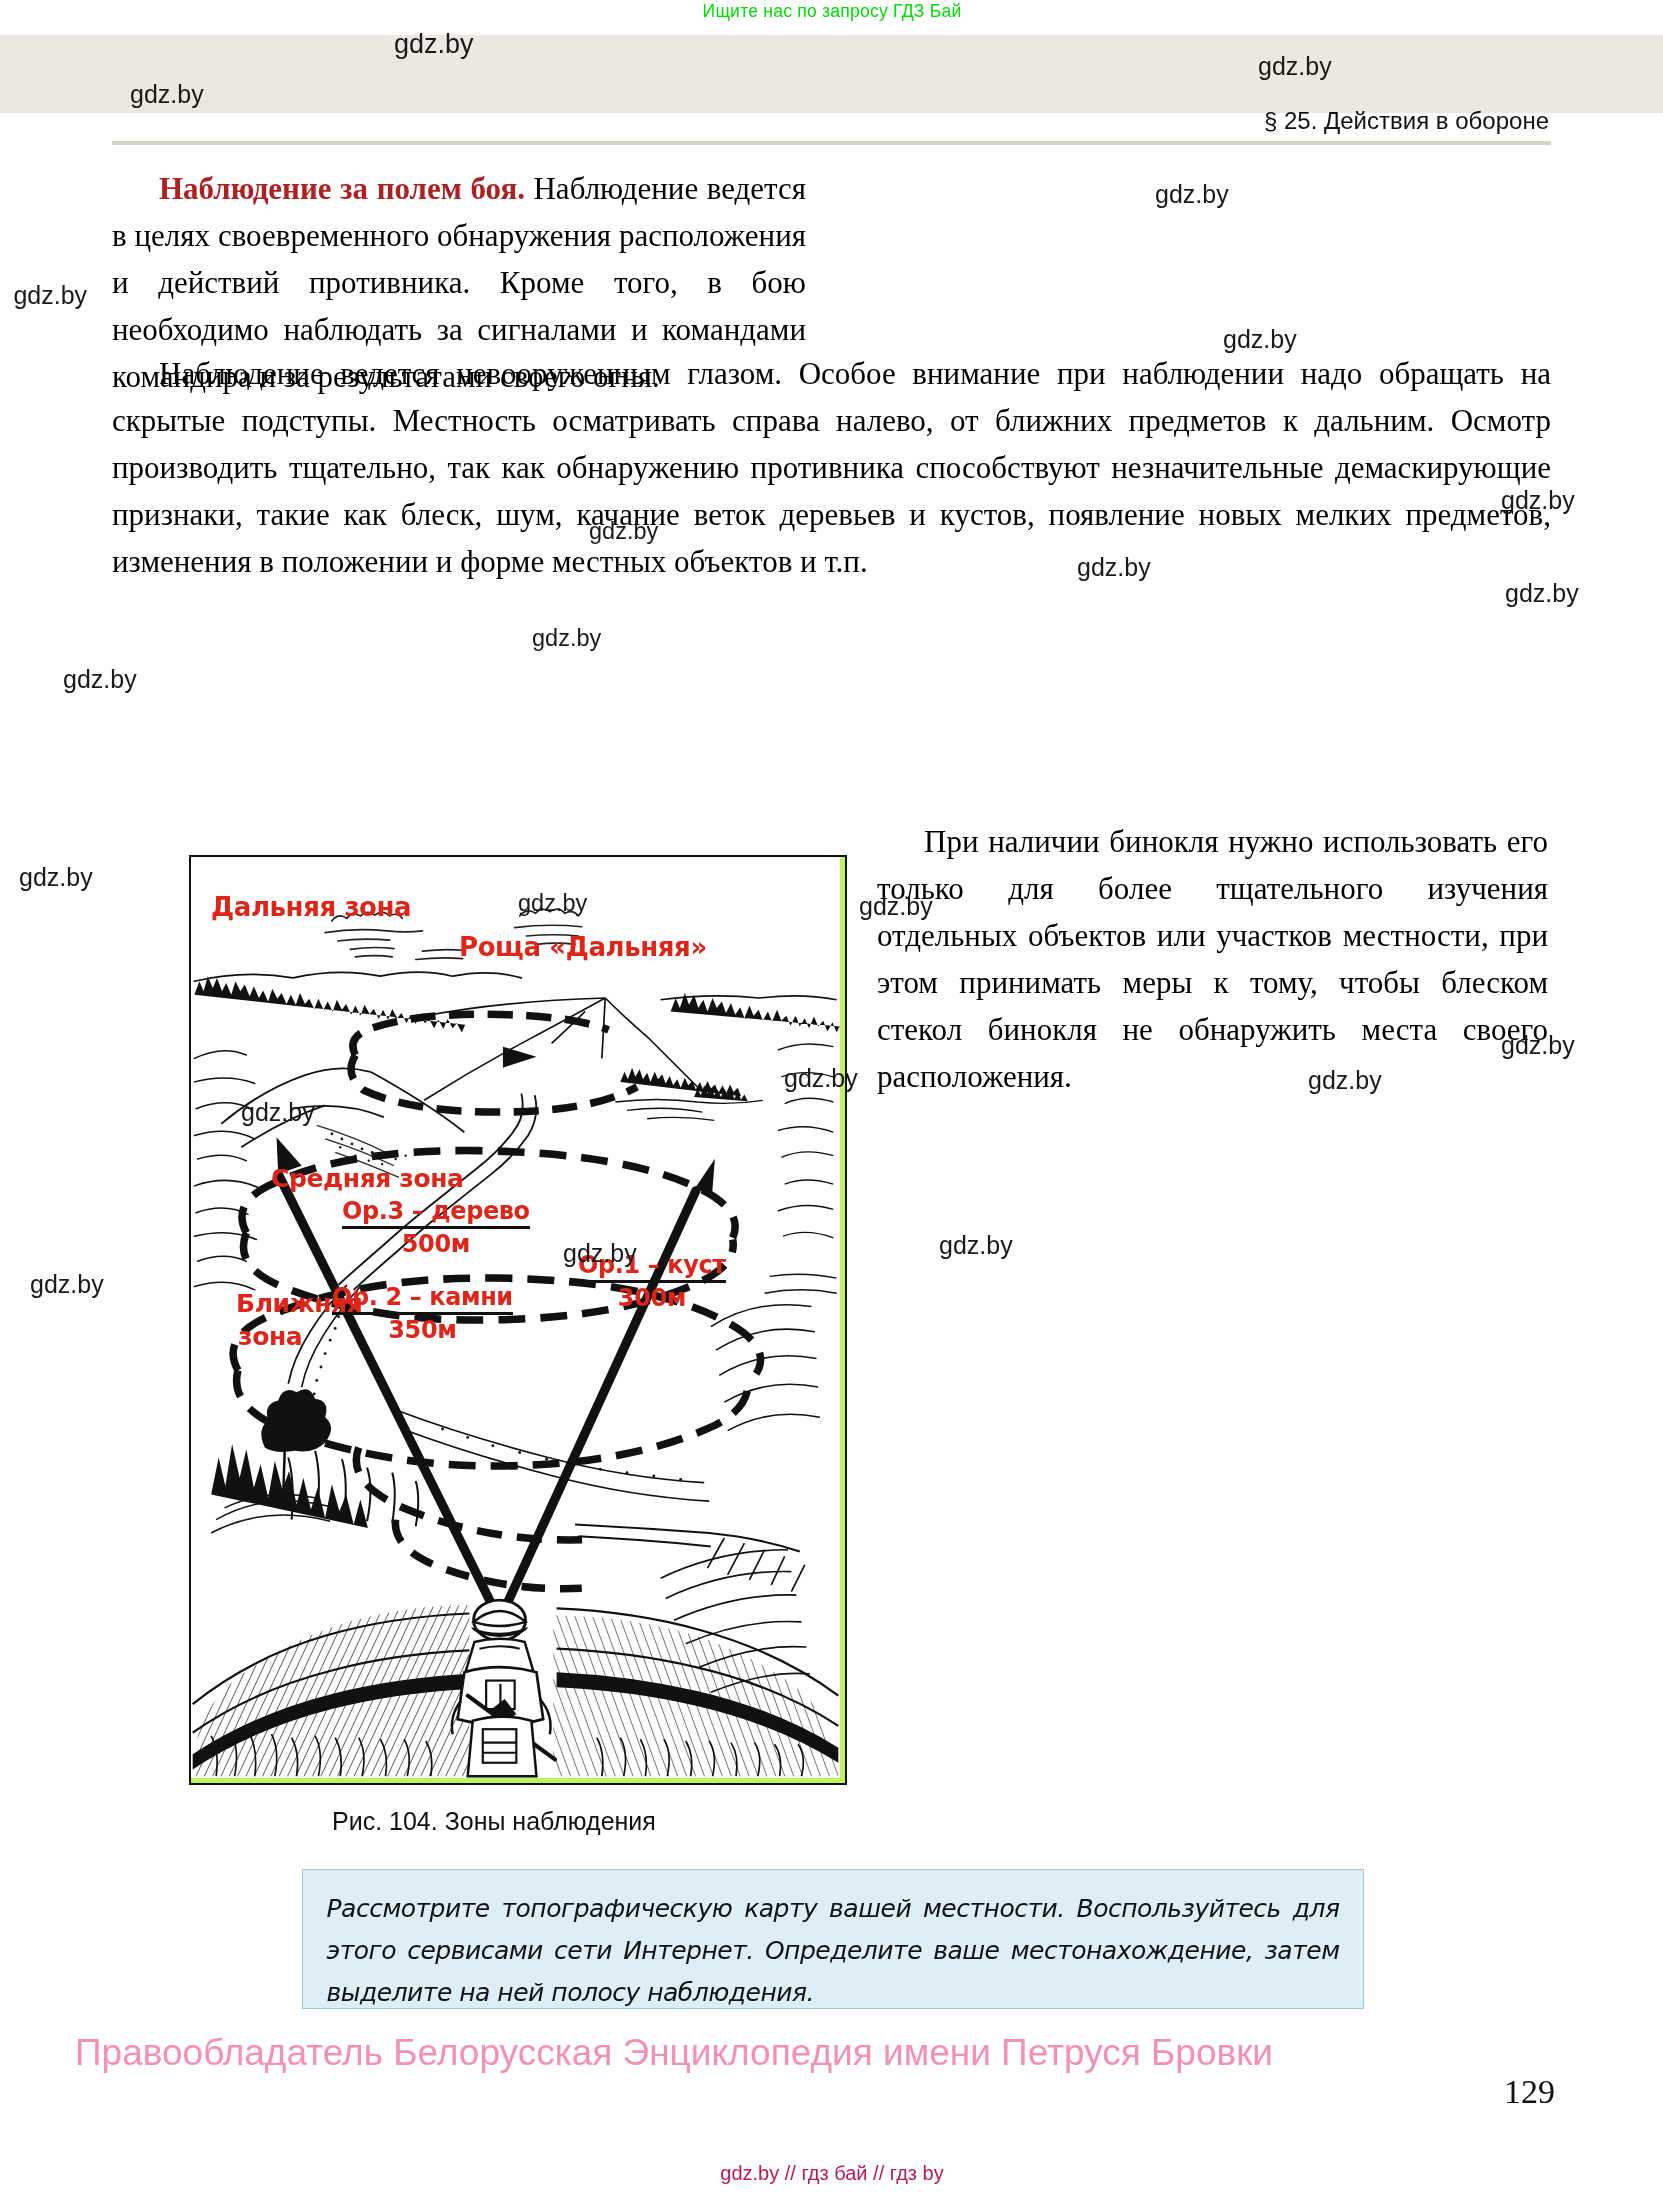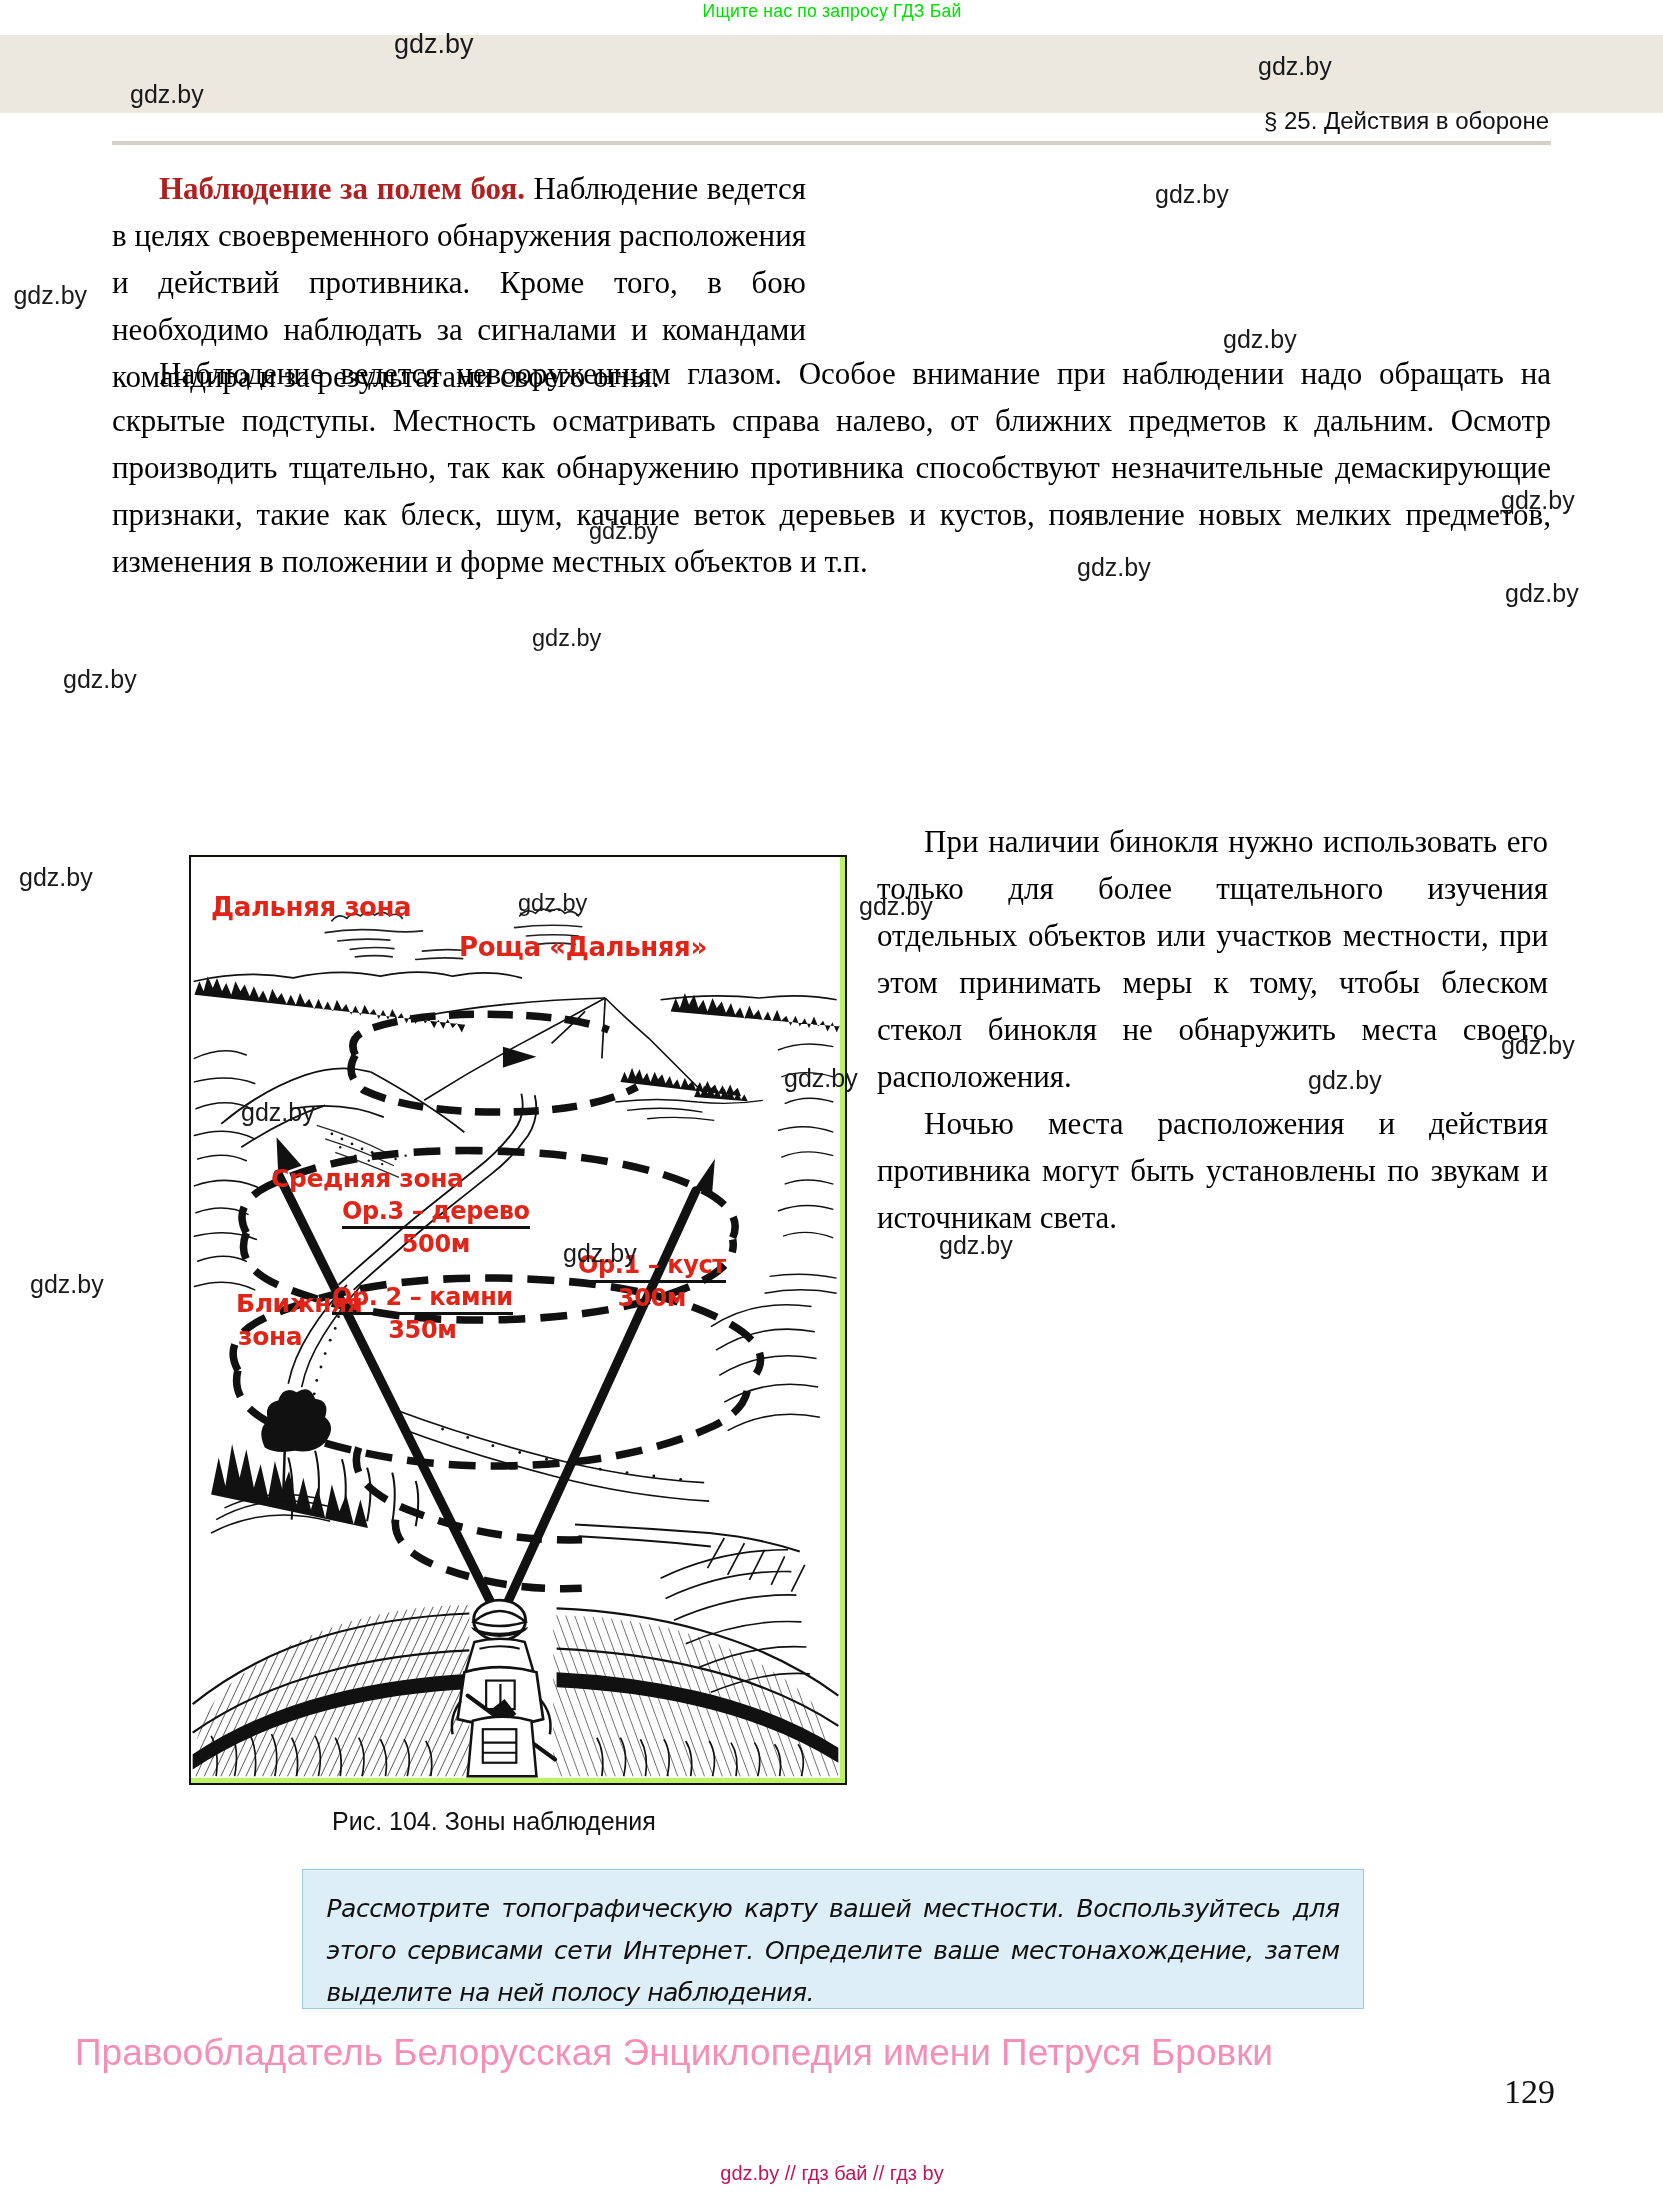--- a/index.html
+++ b/index.html
@@ -197,21 +197,20 @@
   <div class="rule"></div>
 
   <div class="body-text indent" id="col-a">
     <b class="lead">Наблюдение за полем боя.</b><span> Наблюдение ведется в целях своевременного обнаружения расположения и действий противника. Кроме того, в бою необходимо наблюдать за сигналами и командами командира и за результатами своего огня.</span>
   </div>
 
   <div class="body-text indent" id="col-full">Наблюдение ведется невооруженным глазом. Особое внимание при наблюдении надо обращать на скрытые подступы. Местность осматривать справа налево, от ближних предметов к дальним. Осмотр производить тщательно, так как обнаружению противника способствуют незначительные демаскирующие признаки, такие как блеск, шум, качание веток деревьев и кустов, появление новых мелких предметов, изменения в положении и форме местных объектов и т.п.</div>
 
   <div class="body-text" id="col-right">
     <p style="margin:0; text-indent:47px;">При наличии бинокля нужно использовать его только для более тщательного изучения отдельных объектов или участков местности, при этом принимать меры к тому, чтобы блеском стекол бинокля не обнаружить места своего расположения.</p>
-    <p style="margin:0; text-indent:47px;">Ночью места расположения и действия противника могут быть установлены по звукам и источникам света.</p>
   </div>
 
 
   <div class="infobox" id="infobox-2">Рассмотрите топографическую карту вашей местности. Воспользуйтесь для этого сервисами сети Интернет. Определите ваше местонахождение, затем выделите на ней полосу наблюдения.</div>
 
   <div id="figure">
     <svg width="649" height="921" viewBox="0 0 774 1098">
       <defs>
         <pattern id="hatchR" width="9" height="9" patternTransform="rotate(25)" patternUnits="userSpaceOnUse">
           <line x1="0" y1="0" x2="0" y2="9" stroke="#111" stroke-width="1.6"></line>

